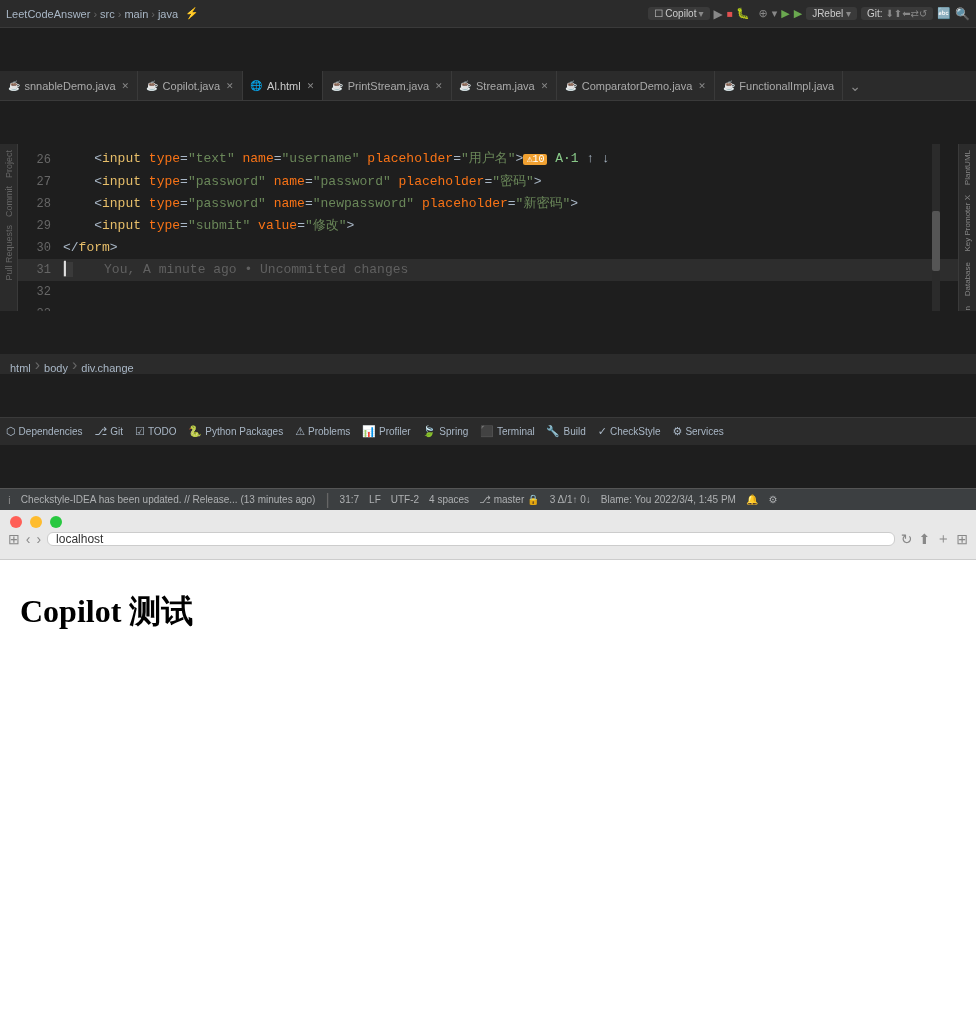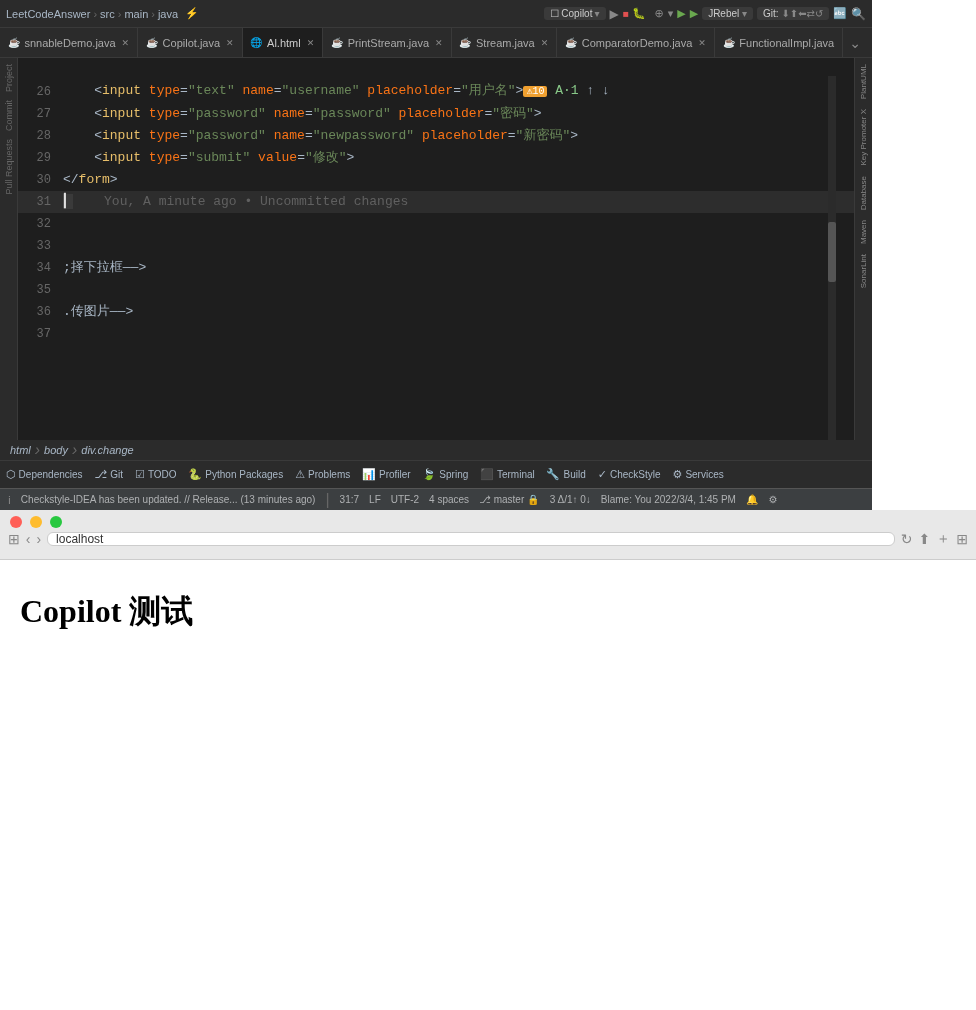--- a/index.html
+++ b/index.html
@@ -1,25 +1,26 @@
 <!DOCTYPE html>
 <html><head>
   <meta charset="utf-8">
   <style>
     * { margin: 0; padding: 0; box-sizing: border-box; }
     body { font-family: 'Segoe UI', Arial, sans-serif; background: #fff; width: 976px; height: 1010px; overflow: hidden; }
 
     
     .ide-section {
-      width: 872px;
+      width: 976px;
       height: 510px;
       background: #1e1e1e;
       position: relative;
       display: flex;
       flex-direction: column;
+      gap: 43px;
     }
 
     
     .top-bar {
       height: 28px;
       background: #2b2b2b;
       display: flex;
       align-items: center;
       padding: 0 6px;
       gap: 6px;
@@ -122,21 +123,20 @@
       transform: rotate(180deg);
       cursor: pointer;
     }
 
     
     .code-pane {
       flex: 1;
       background: #1e1e1e;
       position: relative;
       overflow: hidden;
-      margin-top: 18px;
     }
     .code-lines {
       font-family: 'Courier New', Consolas, monospace;
       font-size: 13px;
       line-height: 22px;
       padding: 4px 0;
     }
     .code-line {
       display: flex;
       align-items: center;
@@ -244,25 +244,24 @@
       align-items: center;
       gap: 3px;
     }
     .status-sep { color: #666; }
 
     
     .path-bar {
       height: 20px;
       background: #2b2b2b;
       display: flex;
-      align-items: center;
+      align-items: flex-end;
       padding: 0 10px;
       gap: 4px;
       flex-shrink: 0;
-      font-style: italic;
     }
     .path-item {
       color: #a9b7c6;
       font-size: 11px;
     }
     .path-sep { color: #666; }
 
     
     .browser-section {
       width: 976px;

